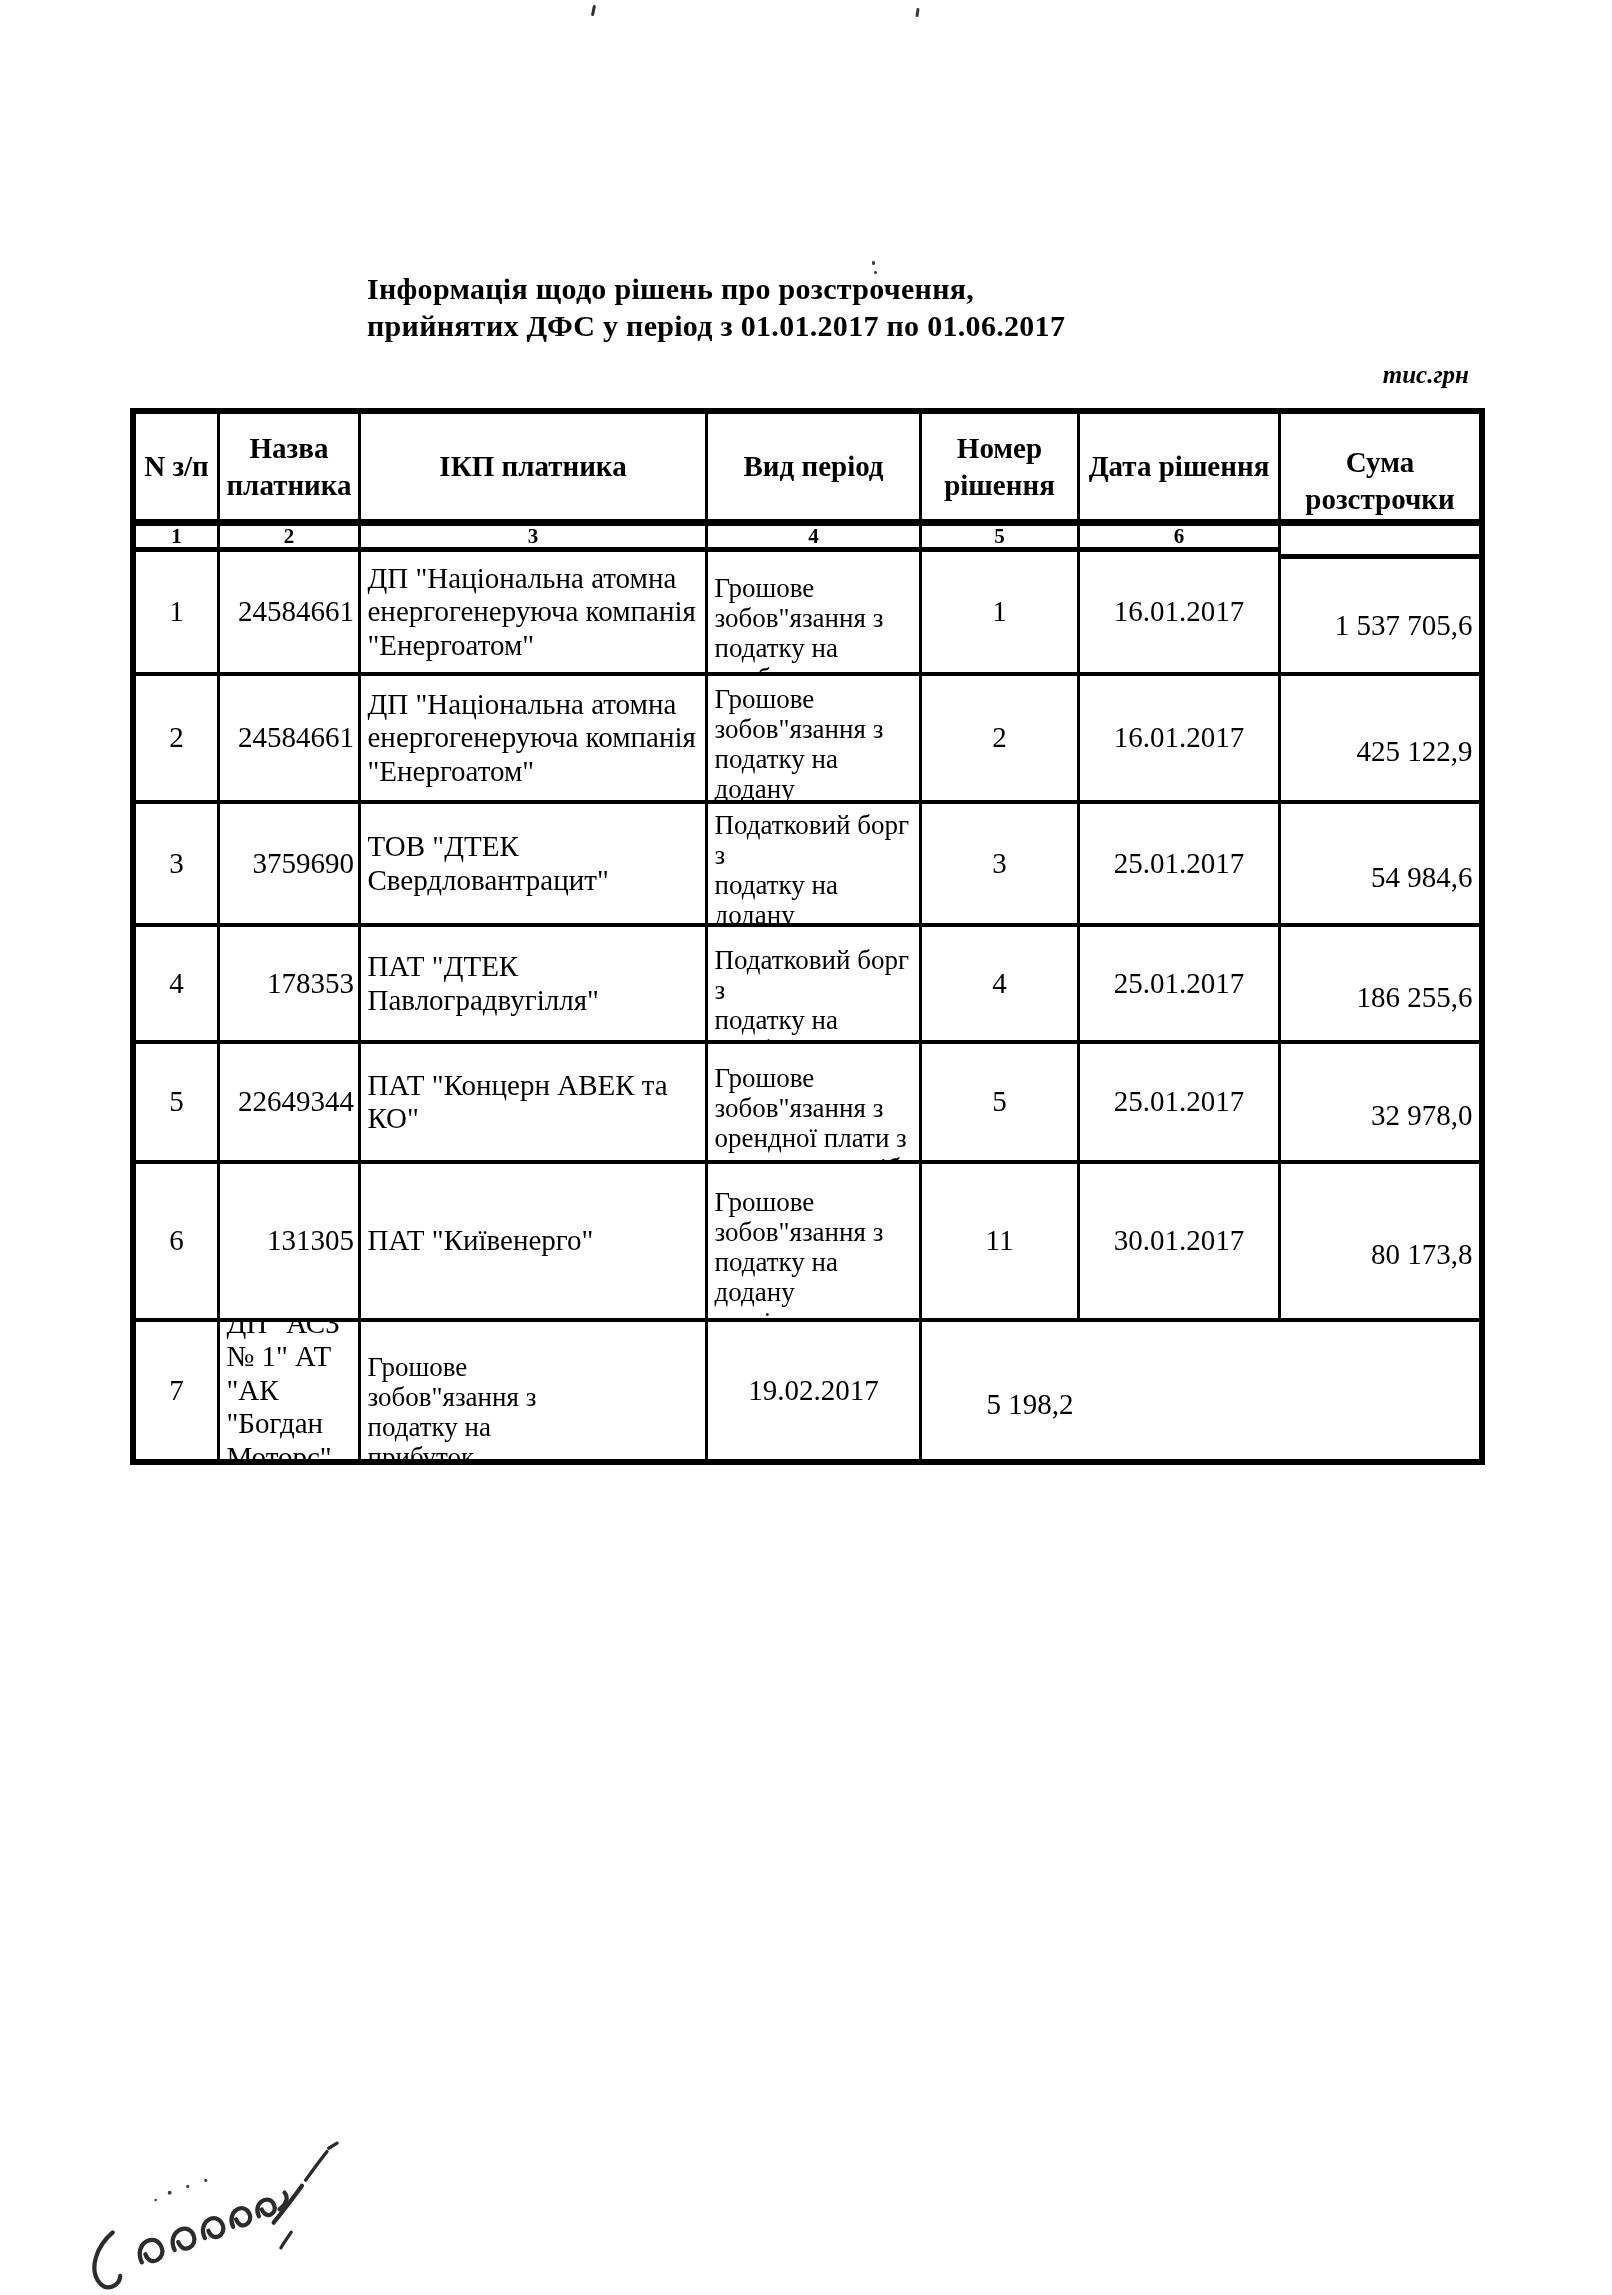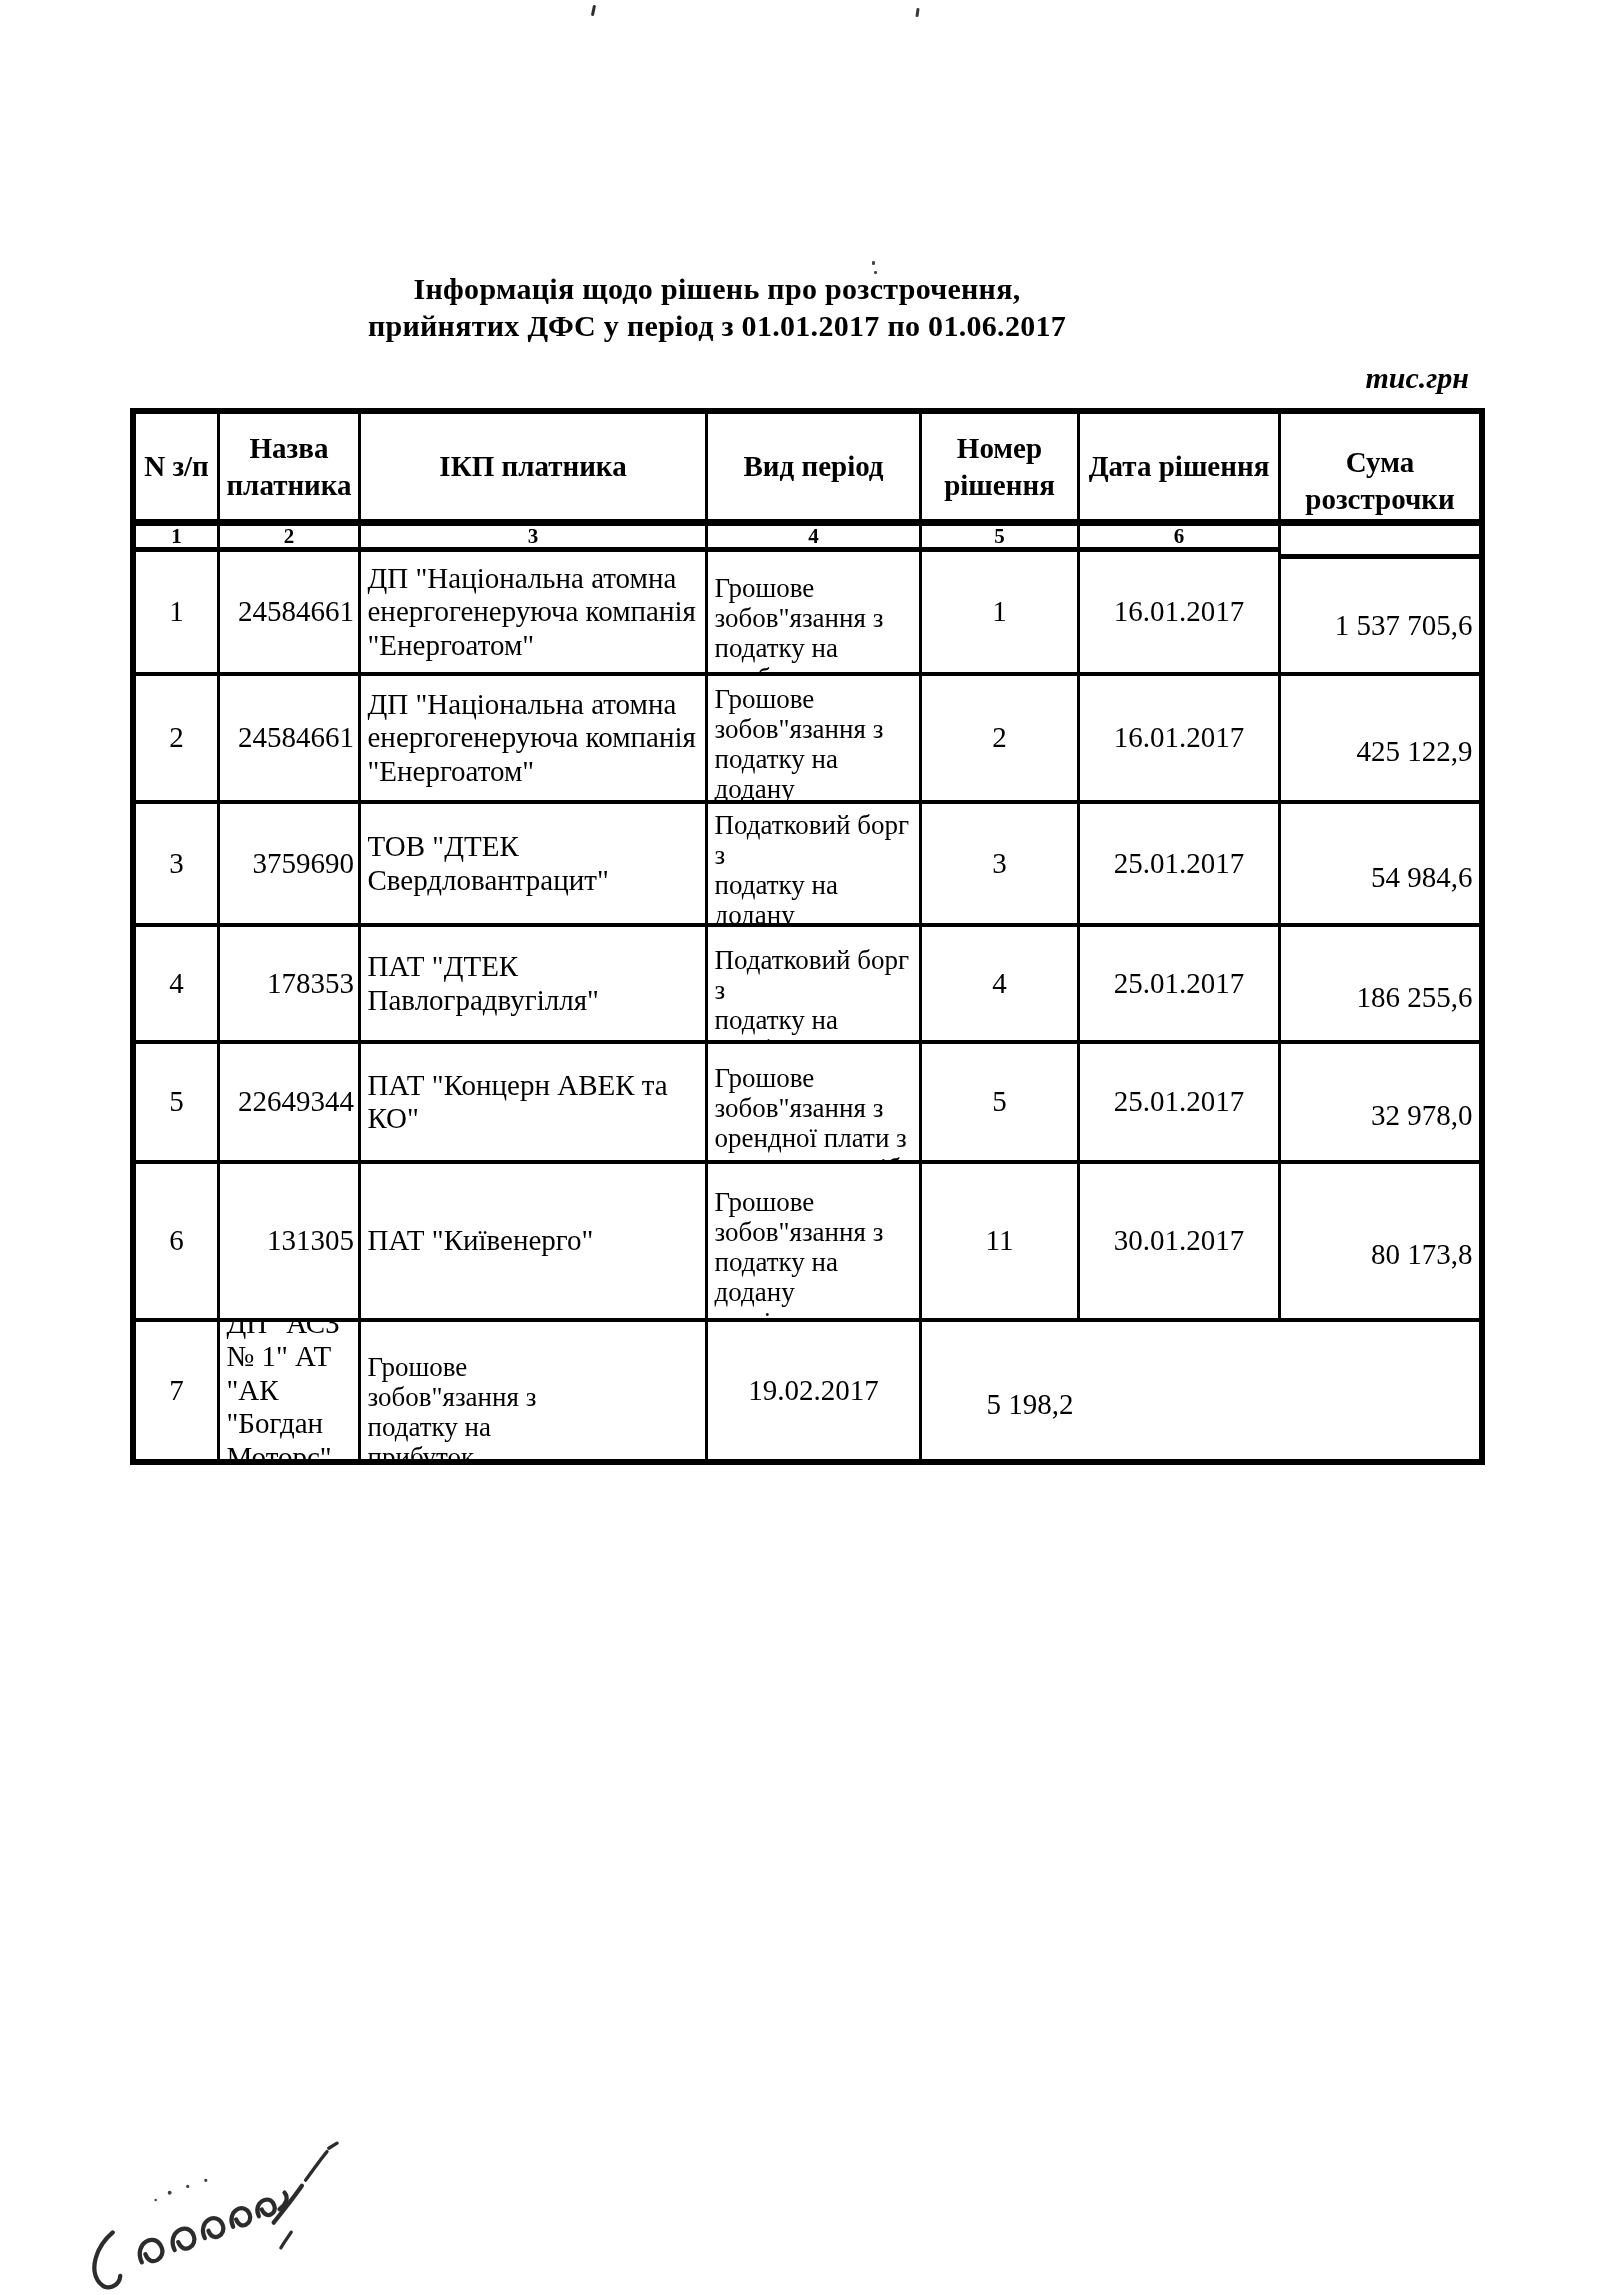--- a/index.html
+++ b/index.html
@@ -6,26 +6,26 @@
   body{
     width:1613px;height:2295px;position:relative;background:#ffffff;
     font-family:"Liberation Serif","DejaVu Serif",serif;color:#000;
     overflow:hidden;
   }
   .page{position:absolute;inset:0;background:#fff;}
 
   
   .title{
     position:absolute;left:367px;top:270px;width:700px;
-    text-align:center;font-weight:bold;font-size:30px;line-height:37px;
+    text-align:left;font-weight:bold;font-size:30px;line-height:37px;
     letter-spacing:0.3px;
   }
   .unit{
     position:absolute;top:361px;left:1178px;width:291px;
-    text-align:right;font-weight:bold;font-style:italic;font-size:30px;
+    text-align:right;font-weight:bold;font-style:italic;font-size:25px;
   }
 
   
   .tbl{
     position:absolute;left:130px;top:408px;
     display:grid;
     grid-template-columns:84px 141px 347px 214px 158px 201px 198px;
     grid-template-rows:112px 26px 124px 128px 123px 117px 120px 158px 137px;
     border:6.5px solid #000;background:#fff;
   }

